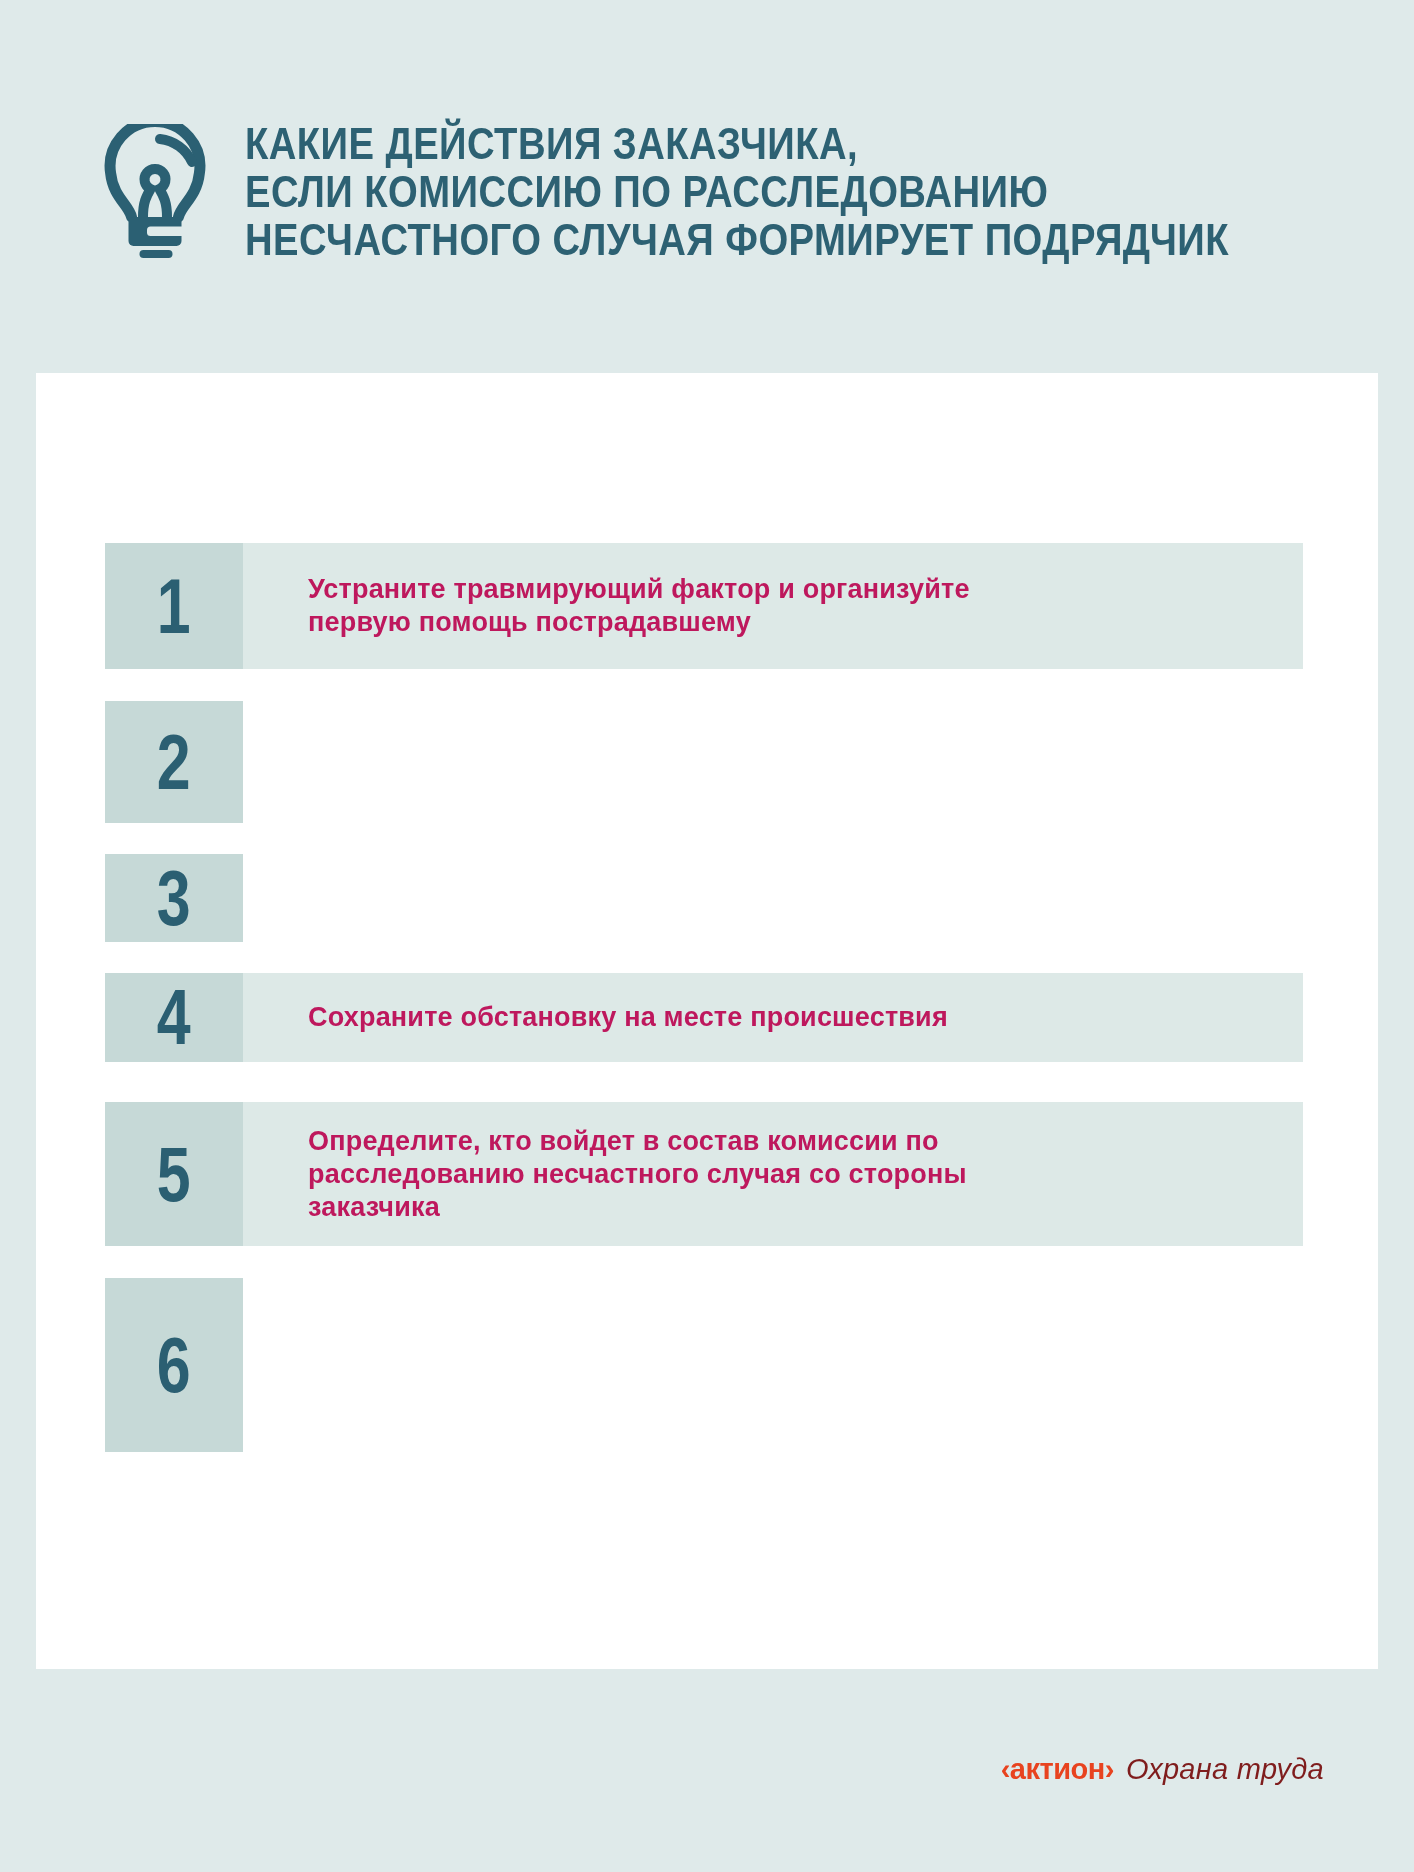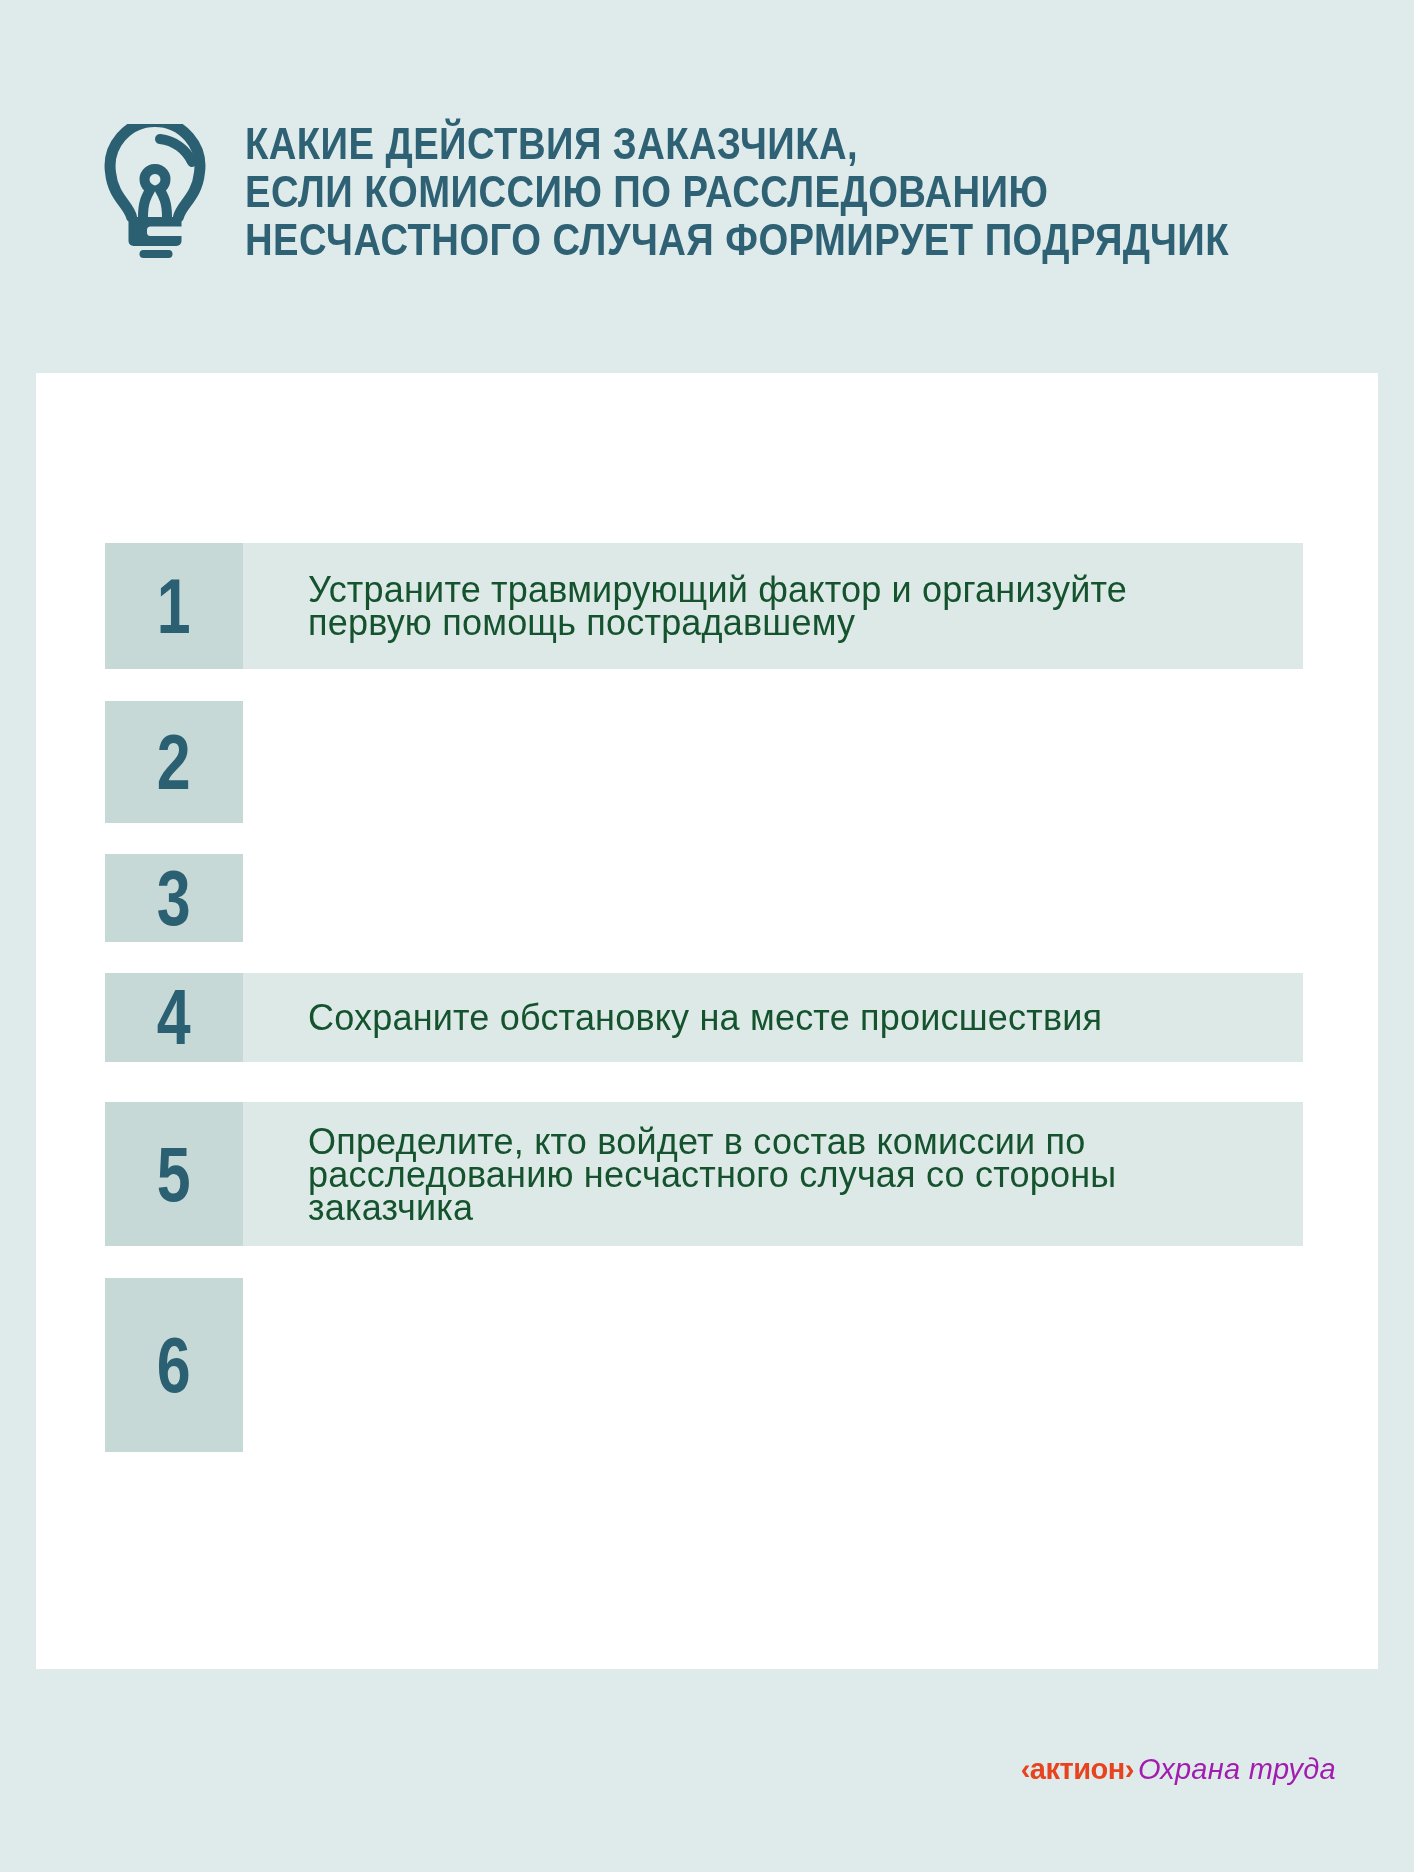--- a/index.html
+++ b/index.html
@@ -28,35 +28,35 @@
   }
   .step-num span{
     font-size:78px;font-weight:bold;color:#2b5f72;
     display:inline-block;transform:scaleX(0.78);
   }
   .step-body{
     flex:1;background:#dde9e7;display:flex;align-items:center;
     padding-left:65px;padding-right:20px;box-sizing:border-box;
   }
   .step-text{
-    font-size:36px;font-weight:normal;line-height:33px;
-    color:#14532d;white-space:pre-line;letter-spacing:0.2px;
+    font-size:27px;font-weight:bold;line-height:33px;
+    color:#be185d;white-space:pre-line;letter-spacing:0.2px;
   }
   
   .footer{
-    position:absolute;top:1753px;right:78px;
+    position:absolute;top:1753px;right:90px;
     display:flex;align-items:baseline;
   }
   .brand{
     font-size:29px;font-weight:bold;color:#e8431f;
     letter-spacing:-0.5px;
   }
   .product{
-    font-size:29px;font-style:italic;font-weight:500;color:#a21caf;
-    margin-left:4px;letter-spacing:0.3px;
+    font-size:29px;font-style:italic;font-weight:500;color:#7f1d1d;
+    margin-left:12px;letter-spacing:0.3px;
   }
 </style>
 </head>
 <body>
 
 <svg class="header-icon" viewBox="0 0 102 134" xmlns="http://www.w3.org/2000/svg">
 
   <path d="M27.5 93 C 25 81, 9 73, 6.6 49 A 44.9 44.9 0 1 1 95.4 49 C 93 73, 77 81, 74.5 93" fill="none" stroke="#2b6073" stroke-width="11" stroke-linecap="round"></path>
 
   <path d="M56 15 A 40 40 0 0 1 88 38" fill="none" stroke="#2b6073" stroke-width="10" stroke-linecap="round"></path>

